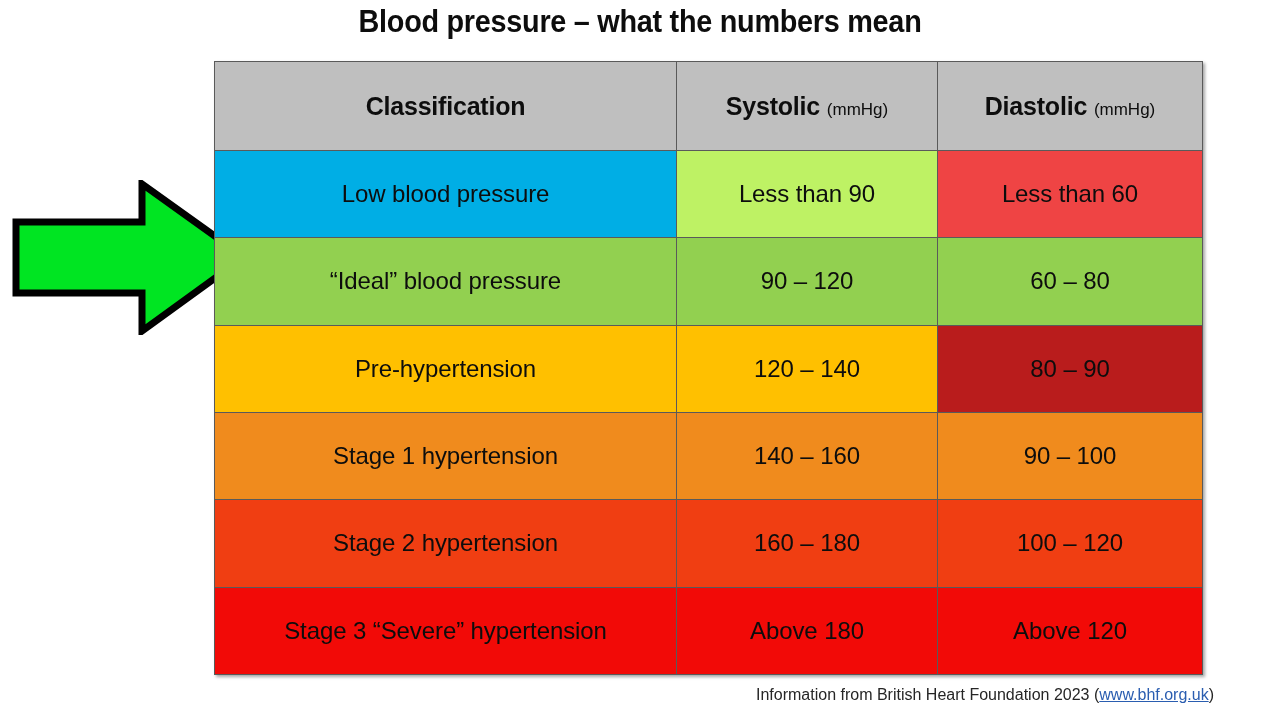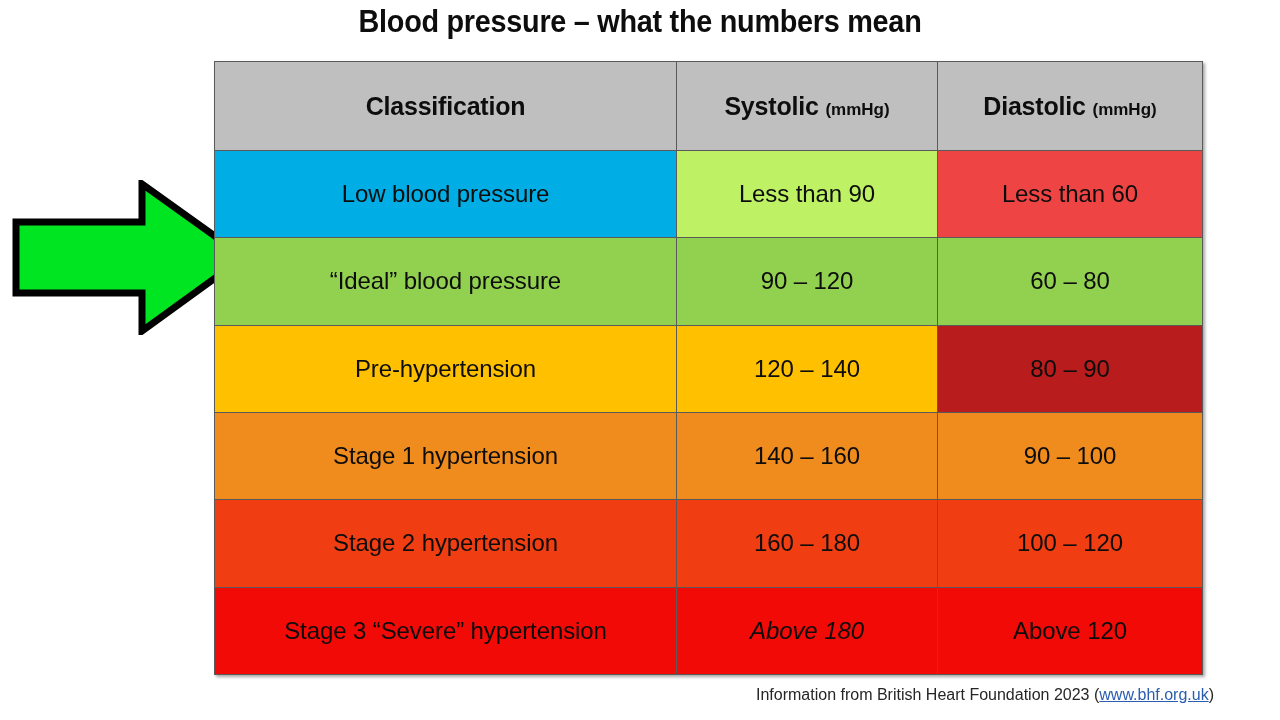--- a/index.html
+++ b/index.html
@@ -56,21 +56,21 @@
 
   thead th {
     height: 56px;
     background: #bfbfbf;
     font-size: 25px;
     font-weight: bold;
     letter-spacing: -0.2px;
   }
   .unit {
     font-size: 17px;
-    font-weight: bold;
+    font-weight: normal;
     letter-spacing: 0;
     margin-top: 16px;
   }
 
   tbody tr { height: 76px; }
   tbody td {
     font-size: 24px;
     font-weight: normal;
     letter-spacing: -0.1px;
     white-space: nowrap;
@@ -158,21 +158,21 @@
       <td style="background: rgb(240, 139, 29);">140 – 160</td>
       <td style="background: rgb(240, 139, 29);">90 – 100</td>
     </tr>
     <tr class="row-s2">
       <td style="background: rgb(240, 62, 18);">Stage 2 hypertension</td>
       <td style="background: rgb(240, 62, 18);">160 – 180</td>
       <td style="background: rgb(240, 62, 18);">100 – 120</td>
     </tr>
     <tr class="row-s3">
       <td style="background: rgb(242, 10, 7); margin-left: 43px;">Stage 3 “Severe” hypertension</td>
-      <td style="background: rgb(242, 10, 7); font-style: italic;">Above 180</td>
+      <td style="background: rgb(242, 10, 7);">Above 180</td>
       <td style="background: rgb(242, 10, 7);">Above 120</td>
     </tr>
   </tbody>
 </table>
 
 <div id="source-note">
   <span>Information from British Heart Foundation 2023 (</span><a id="source-link" href="#">www.bhf.org.uk</a><span>)</span>
 </div>
 
 </body></html>

